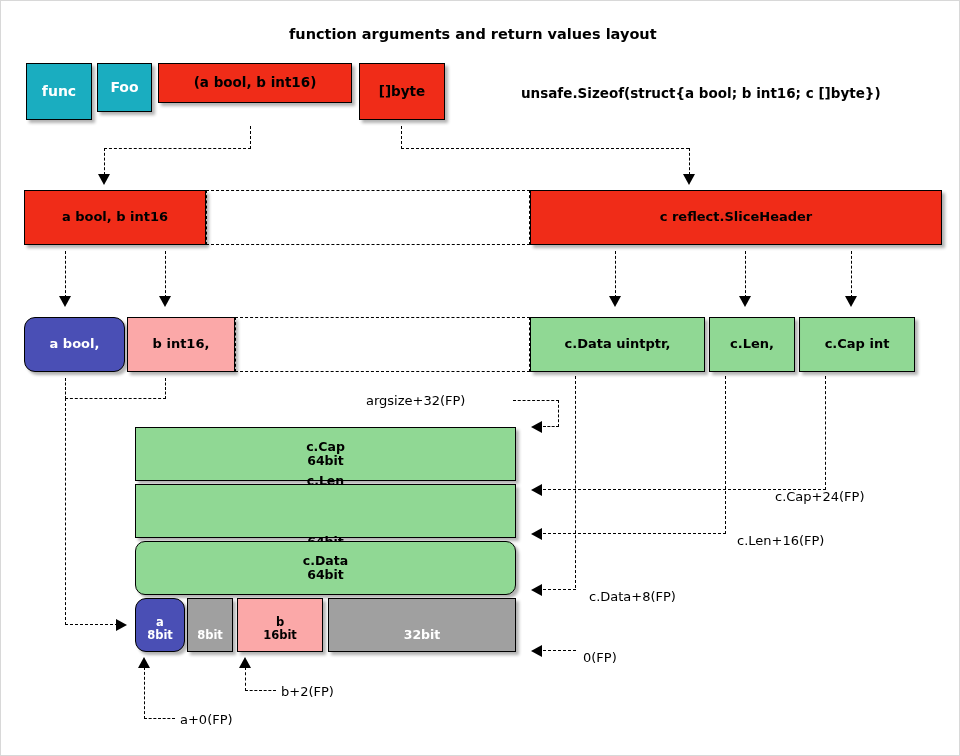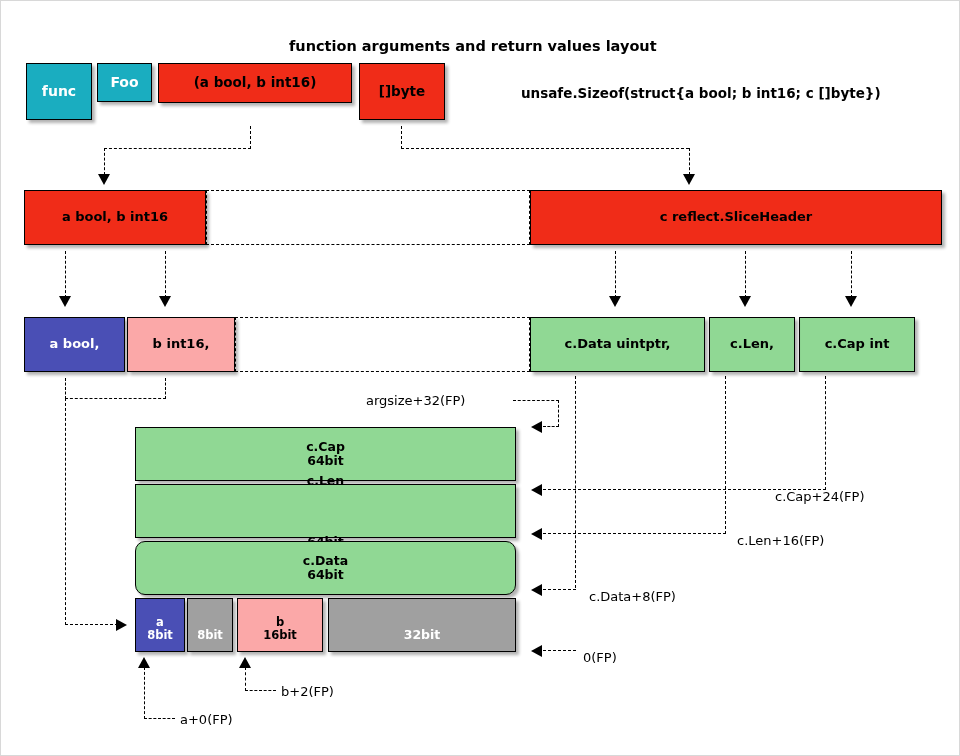--- a/index.html
+++ b/index.html
@@ -6,21 +6,21 @@
   body{font-family:"DejaVu Sans","Liberation Sans",sans-serif;}
   #canvas{position:relative;width:960px;height:756px;background:#fff;overflow:hidden;}
   #canvas::after{content:"";position:absolute;left:0;top:0;right:0;bottom:0;border:1px solid #d8d8d8;pointer-events:none;}
 
   .box{position:absolute;box-sizing:border-box;border:1.5px solid #000;
        display:flex;align-items:center;justify-content:center;text-align:center;
        font-weight:bold;line-height:1.12;
        box-shadow:3px 3px 3px rgba(0,0,0,0.30);}
   .teal{background:#1aadc0;color:#ffffff;}
   .red{background:#f02c18;color:#000000;}
-  .blue{background:#4a4fb5;color:#ffffff;}
+  .blue{background:#4a4fb5;color:#ffffff;border-radius:11px;}
   .pink{background:#fba8a8;color:#000000;}
   .green{background:#90d894;color:#000000;}
   .gray{background:#a0a0a0;color:#ffffff;}
   .dashbox{position:absolute;box-sizing:border-box;border:1.6px dashed #000;background:transparent;}
 
   .title{position:absolute;font-weight:bold;color:#000;white-space:nowrap;}
   .lbl{position:absolute;font-weight:normal;color:#000;white-space:nowrap;font-size:13px;}
 
   
   .vln{position:absolute;border-left:1.6px dashed #000;}
@@ -35,24 +35,24 @@
   .arrowR{position:absolute;width:0;height:0;border-top:6px solid transparent;
           border-bottom:6px solid transparent;border-left:11px solid #000;}
 
   .two-line{white-space:pre-line;}
 </style>
 </head>
 <body>
 
 <div id="canvas">
 
-  <div class="title" style="left:289px;top:38px;font-size:14.5px;text-align:center;">function arguments and return values layout</div>
+  <div class="title" style="left:289px;top:26px;font-size:14.5px;text-align:center;">function arguments and return values layout</div>
 
   <div class="box teal" style="left:26px;top:63px;width:66px;height:57px;font-size:14px;">func</div>
-  <div class="box teal" style="left:97px;top:63px;width:55px;height:39px;font-size:14px;">Foo</div>
+  <div class="box teal" style="left:97px;top:63px;width:55px;height:49px;font-size:14px;">Foo</div>
   <div class="box red" style="left:158px;top:63px;width:194px;height:40px;font-size:13.5px;">(a bool, b int16)</div>
   <div class="box red" style="left:359px;top:63px;width:86px;height:57px;font-size:13.5px;">[]byte</div>
 
   <div class="title" style="left:521px;top:85px;font-size:13.5px;">unsafe.Sizeof(struct{a bool; b int16; c []byte})</div>
 
   <div class="vln" style="left:250px;top:126px;height:23px;"></div>
   <div class="hln" style="left:104px;top:148px;width:147px;"></div>
   <div class="vln" style="left:104px;top:148px;height:27px;"></div>
   <div class="arrowD" style="left:98px;top:174px;"></div>
 

